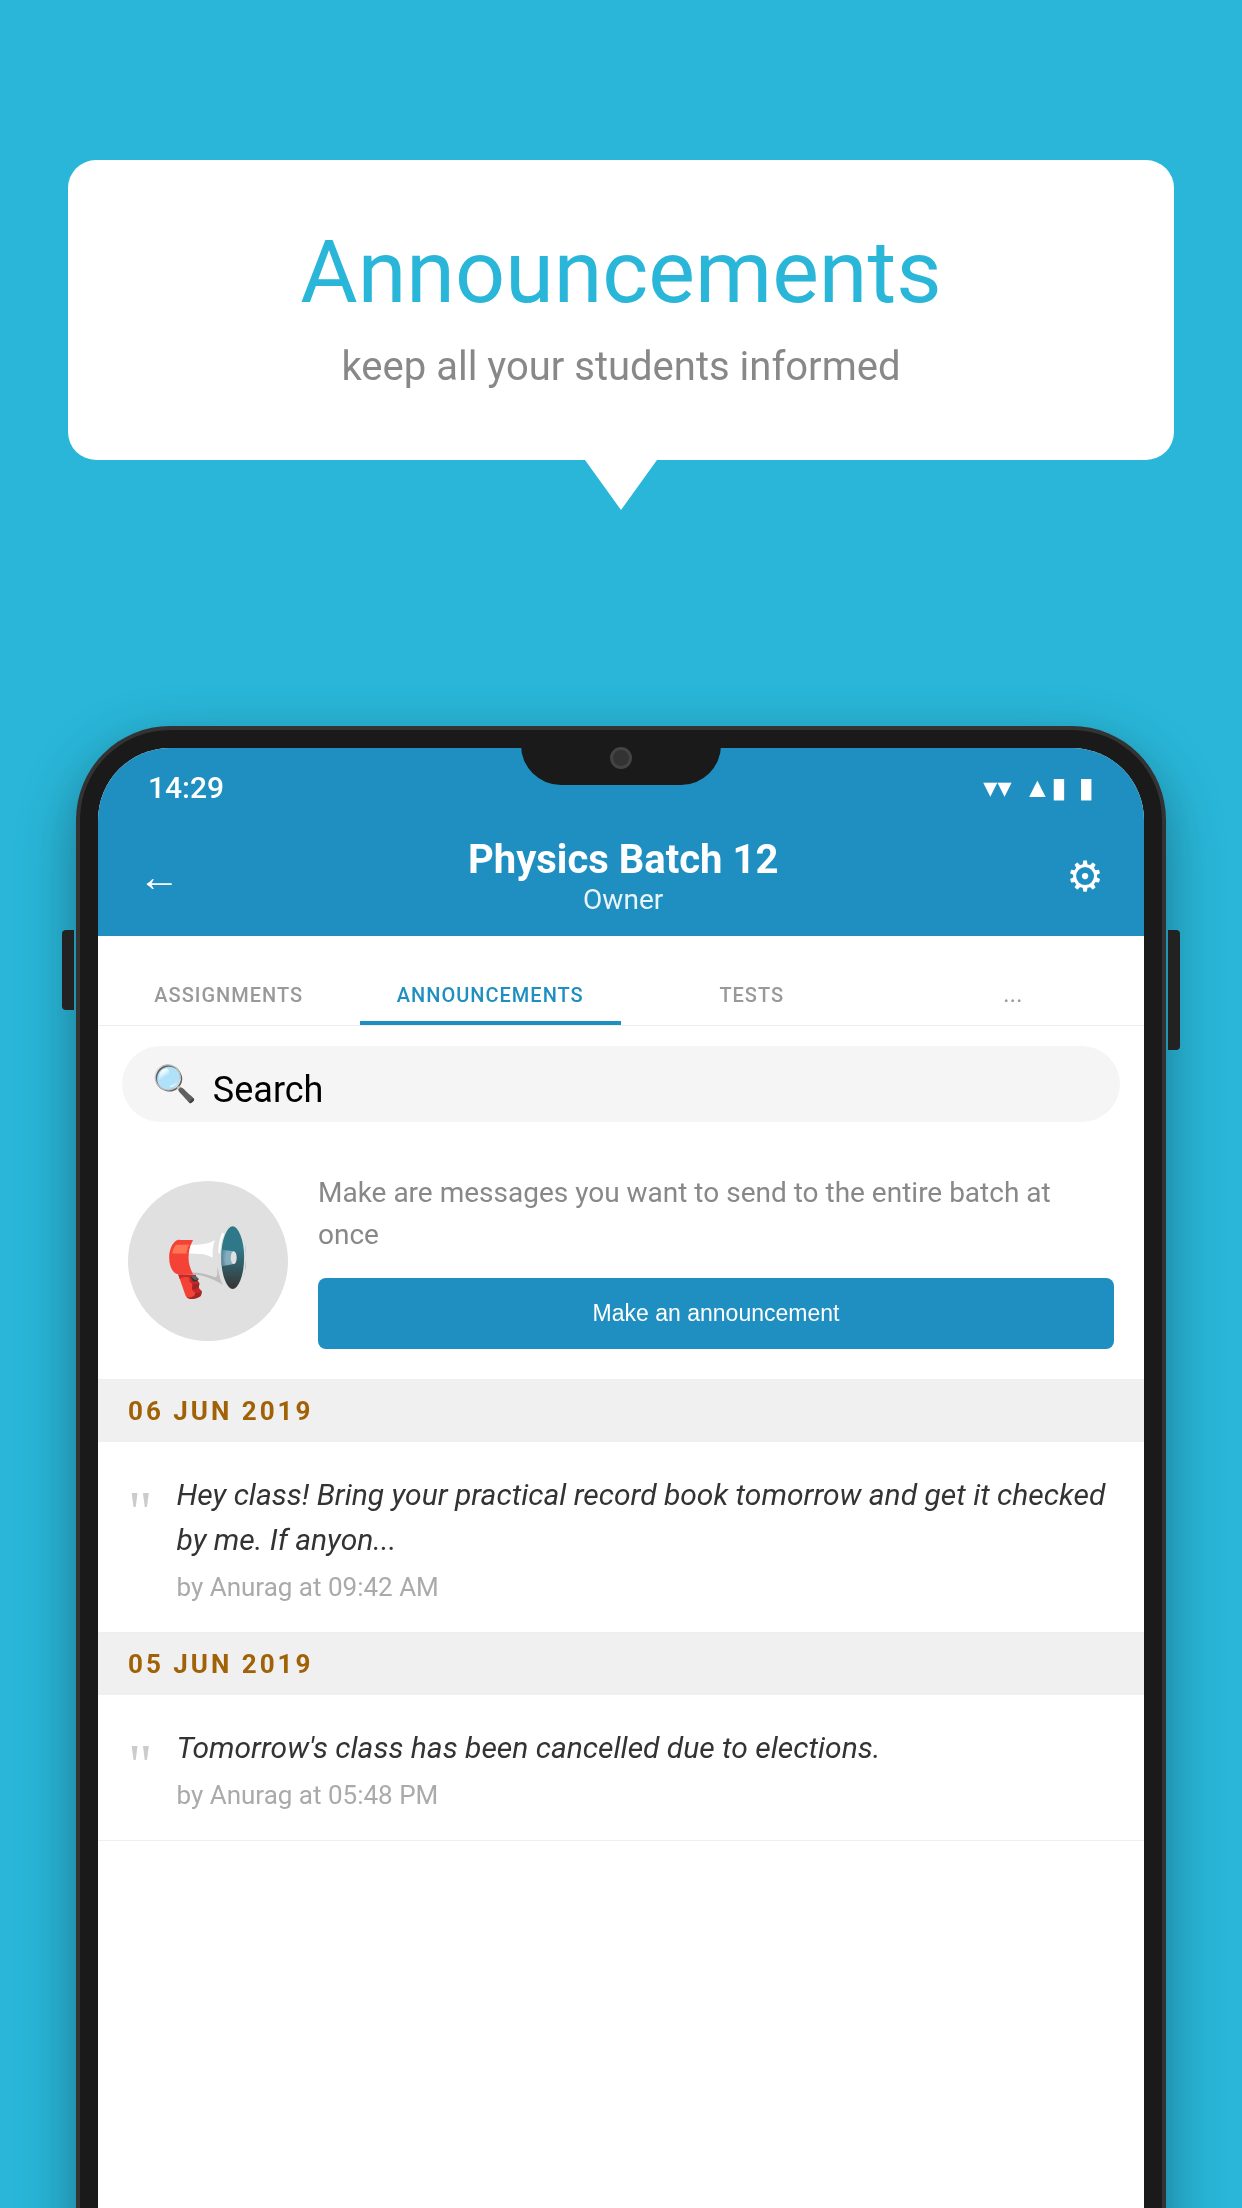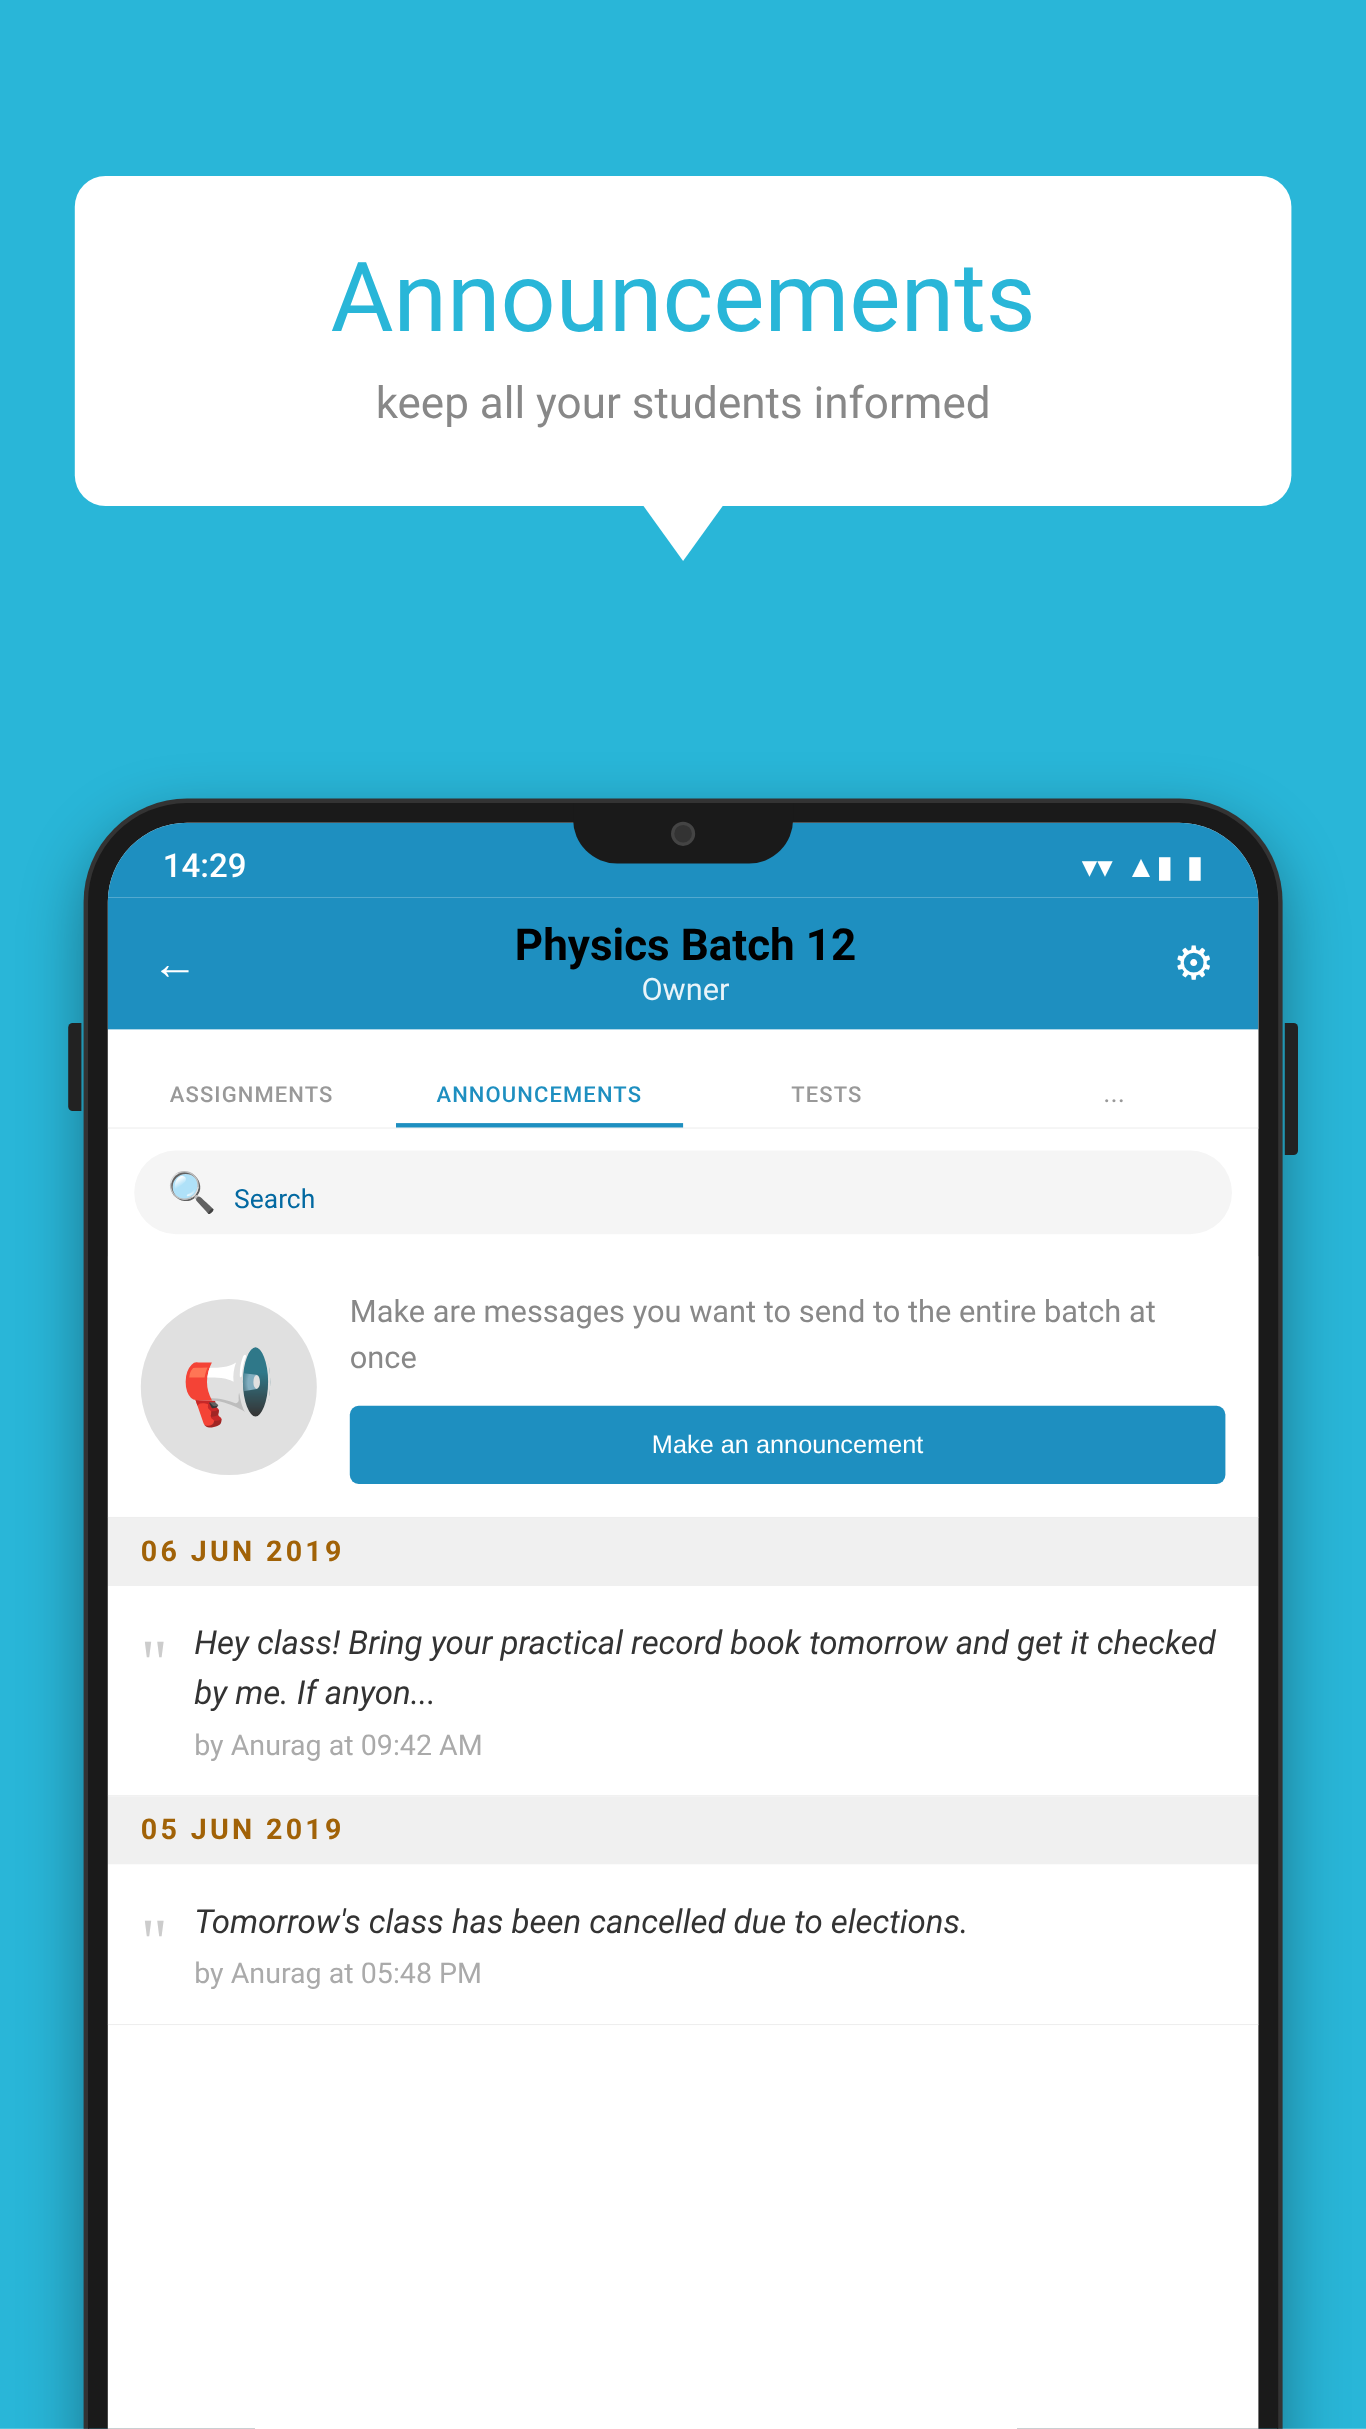--- a/index.html
+++ b/index.html
@@ -172,21 +172,21 @@
       font-size: 42px;
       cursor: pointer;
     }
 
     .header-center {
       text-align: center;
       flex: 1;
     }
 
     .header-title {
-      color: #000000;
+      color: #ffffff;
       font-size: 40px;
       font-weight: 700;
     }
 
     .header-subtitle {
       color: rgba(255,255,255,0.9);
       font-size: 28px;
     }
 
     .settings-icon {
@@ -240,22 +240,22 @@
       height: 76px;
     }
 
     .search-icon-span {
       color: #aaa;
       font-size: 36px;
       margin-right: 16px;
     }
 
     .search-placeholder {
-      color: #0369a1;
-      font-size: 24px;
+      color: #000000;
+      font-size: 36px;
       margin-top: 12px;
     }
 
     
     .promo-card {
       display: flex;
       align-items: center;
       padding: 30px 30px;
       background: white;
       border-bottom: 1px solid #eee;

